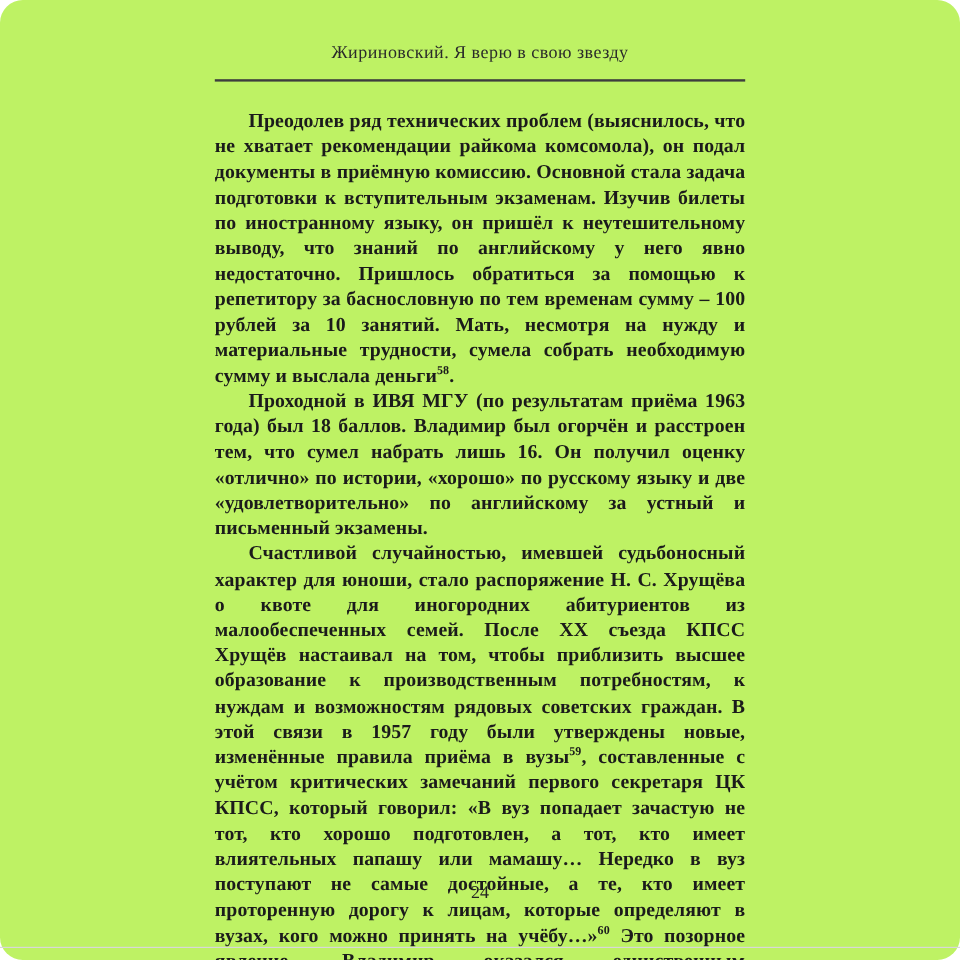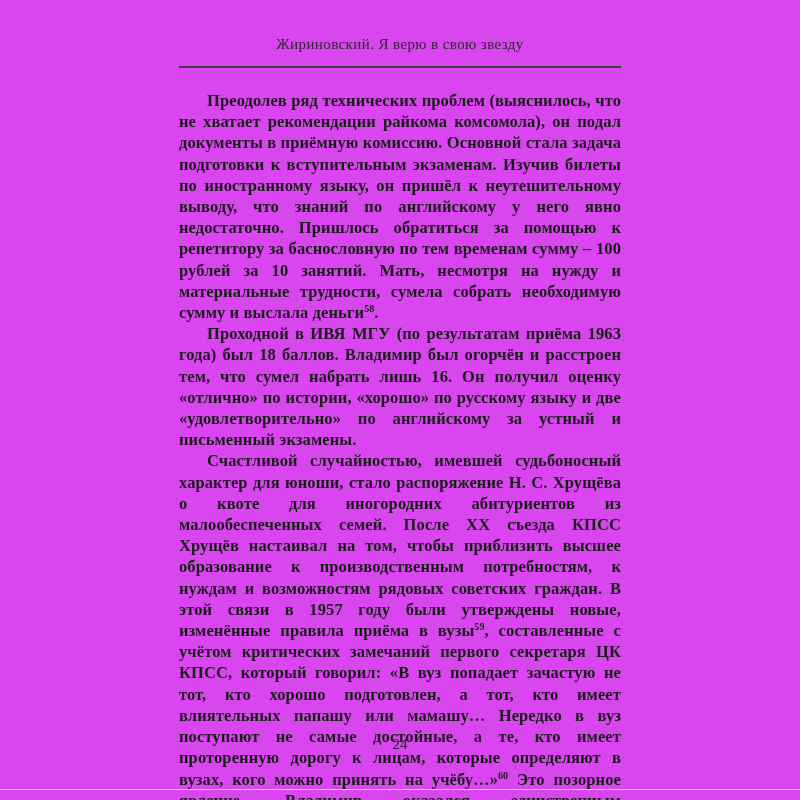--- a/index.html
+++ b/index.html
@@ -11,21 +11,22 @@
     width: 800px;
     height: 800px;
     position: relative;
     font-family: "Liberation Serif", "DejaVu Serif", serif;
     color: #1c1c1c;
     overflow: hidden;
   }
   .page {
     position: absolute;
     inset: 0;
-    background: #d946ef;
+    background: #bef264;
+    border-radius: 19px;
   }
   .header-title {
     padding-top: 36px;
     text-align: center;
     font-size: 15px;
     letter-spacing: 0.4px;
     color: #2a2a2a;
   }
   .header-rule {
     width: 442px;

